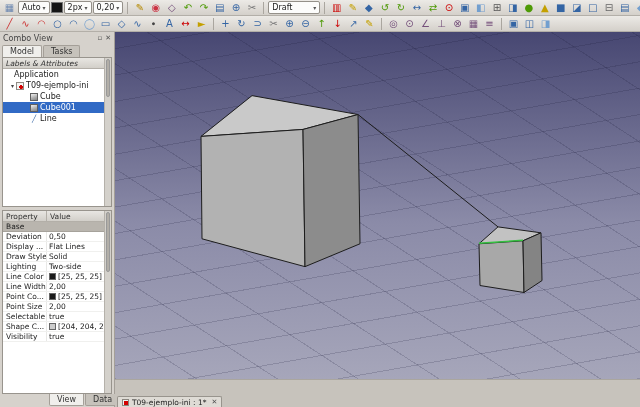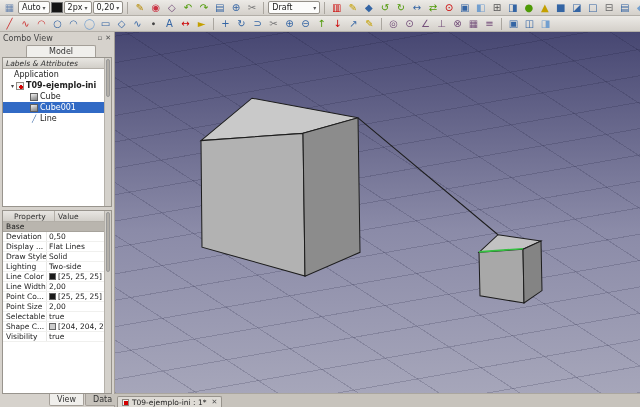--- a/index.html
+++ b/index.html
@@ -37,50 +37,50 @@
 
   
   .sidebar {
     flex:none; width:115px; display:flex; flex-direction:column;
     background:#d6d2cc; border-right:1px solid #a49f98;
   }
   .panel-title { flex:none; height:12px; display:flex; align-items:center; padding:0 3px; font-size:8px; color:#444; }
   .panel-title .btns { margin-left:auto; display:flex; gap:3px; font-size:7px; color:#555; }
   .side-tabs { flex:none; display:flex; gap:1px; padding:0 2px; height:13px; align-items:flex-end; }
   .side-tab {
-    padding:1px 22px; font-size:8px; background:#c6c2bb; color:#333;
-    border:1px solid #a49f98; border-bottom:none; border-radius:2px 2px 0 0;margin-left:24px;
+    padding:1px 7px; font-size:8px; background:#c6c2bb; color:#333;
+    border:1px solid #a49f98; border-bottom:none; border-radius:2px 2px 0 0;
   }
   .side-tab.active { background:#f0efec; }
   .white-panel { background:#ffffff; border:1px solid #98948d; margin:0 2px; position:relative; overflow:hidden; }
   .tree-panel { flex:none; height:150px; display:flex; flex-direction:column; }
   .tree-header {
     flex:none; height:11px; background:linear-gradient(#e8e6e2,#d2cfc9);
     border-bottom:1px solid #b3afa8; font-size:7.5px; color:#333; padding:0 3px; line-height:11px;font-style:italic;
   }
   .tree-rows { flex:1; overflow:hidden; }
   .tree-row { display:flex; align-items:center; height:11px; font-size:8px; padding-left:2px; }
   .tree-row.selected { background:#316ac5; color:#fff; }
   .indent { flex:none; display:inline-block; height:1px; }
   .expander { flex:none; width:7px; font-size:6px; color:#444; text-align:center; }
   .tree-row.selected .expander { color:#fff; }
   .tree-icon { flex:none; width:8px; height:8px; margin-right:2px; font-size:7px; line-height:8px; text-align:center; }
   .icon-doc { background:radial-gradient(circle at 68% 68%, #d40000 34%, #f4f4f2 36%); border:1px solid #8f8b84; }
   .icon-cube { background:linear-gradient(160deg,#e0e0e0 15%,#ababab 60%,#858585 100%); border:1px solid #5f5f5f; }
   .icon-line { color:#3465a4; font-weight:bold; }
   .tree-label { overflow:hidden; }
-  .tree-label.b { font-weight:bold;text-align:center; }
+  .tree-label.b { font-weight:normal;text-align:center; }
   .vscroll { position:absolute; top:0; right:0; bottom:0; width:7px; background:#d4d1cb; border-left:1px solid #b5b1aa; }
   .vscroll .thumb { position:absolute; top:1px; left:1px; right:1px; height:38px; background:#b2aea7; border:1px solid #999; border-radius:2px; }
 
   .gap { flex:none; height:3px; }
 
   .props-panel { flex:1; min-height:0; display:flex; flex-direction:column; margin-bottom:0; }
   .props-header { flex:none; display:flex; height:11px; background:linear-gradient(#e8e6e2,#d2cfc9); border-bottom:1px solid #b3afa8; font-size:7.5px; color:#333; }
-  .props-header .col1 { width:44px; padding-left:3px; line-height:11px; border-right:1px solid #b3afa8;margin-left:8px; }
+  .props-header .col1 { width:44px; padding-left:3px; line-height:11px; border-right:1px solid #b3afa8; }
   .props-header .col2 { flex:1; padding-left:3px; line-height:11px; }
   .prop-group { flex:none; height:10px; background:#b9b5ae; color:#222; font-size:7.5px; line-height:10px; padding-left:3px; border-bottom:1px solid #a6a29b; }
   .prop-rows { flex:1; overflow:hidden; }
   .prop-row { display:flex; height:10px; font-size:7.5px; border-bottom:1px solid #f0f0ee; }
   .prop-name { flex:none; width:44px; padding-left:3px; line-height:10px; border-right:1px solid #e8e8e6; overflow:hidden; white-space:nowrap; }
   .prop-value { flex:1; display:flex; align-items:center; gap:2px; padding-left:2px; overflow:hidden; white-space:nowrap; }
   .swatch { display:none; width:7px; height:7px; border:1px solid #666; flex:none; }
   .swatch[style] { display:inline-block; }
 
   .bottom-tabs { flex:none; display:flex; gap:1px; padding:0 2px; height:13px; align-items:flex-start;margin-left:47px; }
@@ -94,21 +94,21 @@
   .viewcol { flex:1; display:flex; flex-direction:column; min-width:0; }
   .viewport {
     flex:1; position:relative; border:1px solid #8a868            0; overflow:hidden;
     background-image:
       repeating-linear-gradient(350deg, rgba(25,25,55,0.18) 0 1px, rgba(0,0,0,0) 1px 26px),
       repeating-linear-gradient(33deg,  rgba(25,25,55,0.18) 0 1px, rgba(0,0,0,0) 1px 44px),
       linear-gradient(#474772 0%, #8b8ba8 55%, #a6a6ba 100%);
   }
   .viewport svg { position:absolute; inset:0; width:100%; height:100%; }
 
-  .doc-tabbar { flex:none; height:14px; background:#c7c3bc; border-top:1px solid #aaa69f; display:flex; align-items:flex-end; padding-left:2px; }
+  .doc-tabbar { flex:none; height:28px; background:#c7c3bc; border-top:1px solid #aaa69f; display:flex; align-items:flex-end; padding-left:2px; }
   .doc-tab {
     display:flex; align-items:center; gap:3px; height:11px; padding:0 4px;
     background:#dedbd5; border:1px solid #98948d; border-bottom:none;
     border-radius:2px 2px 0 0; font-size:7.5px;
   }
   .doc-tab-icon { width:7px; height:7px; background:radial-gradient(circle at 60% 60%, #d40000 55%, #f0f0f0 57%); border:1px solid #8a8680; flex:none; }
   .doc-tab-close { font-size:7px; color:#555; margin-left:2px; }
 
   
   .statusbar {

